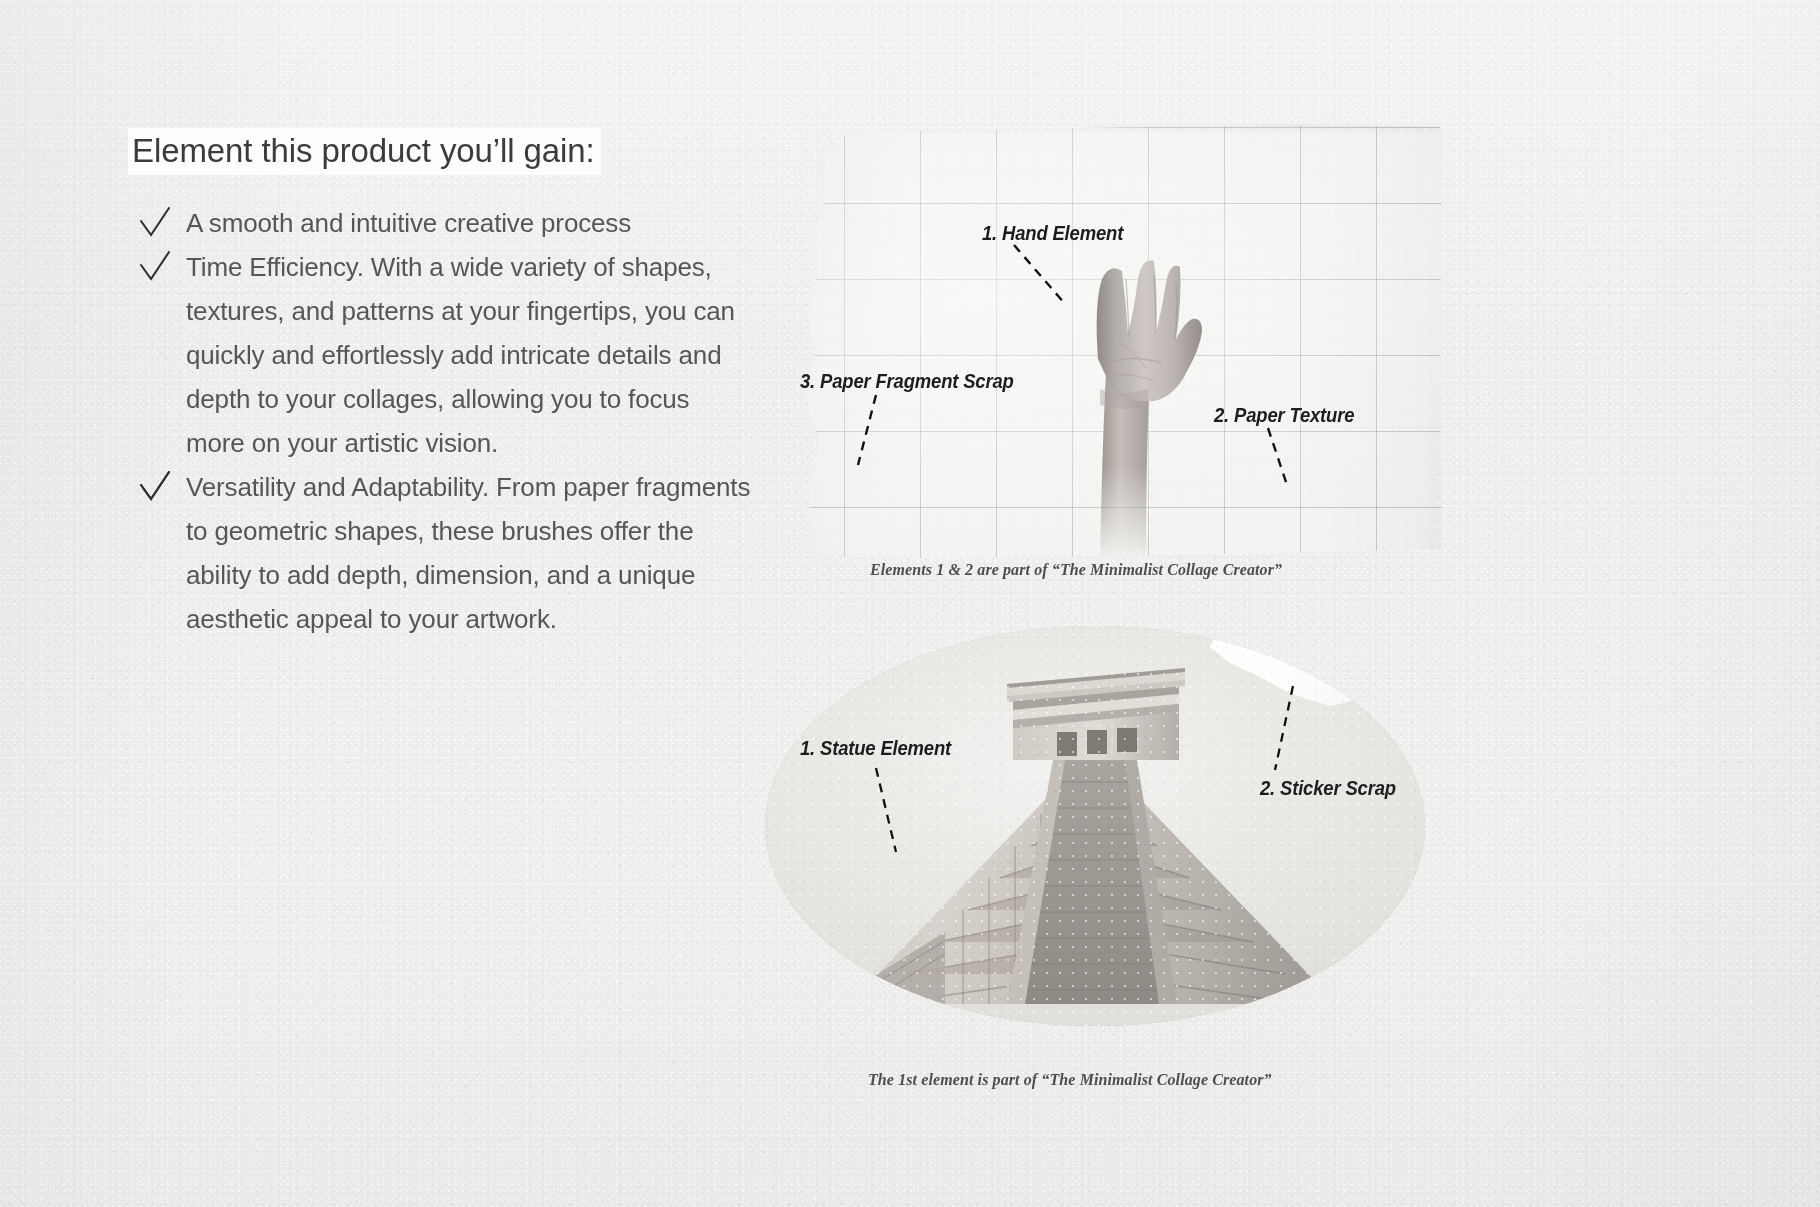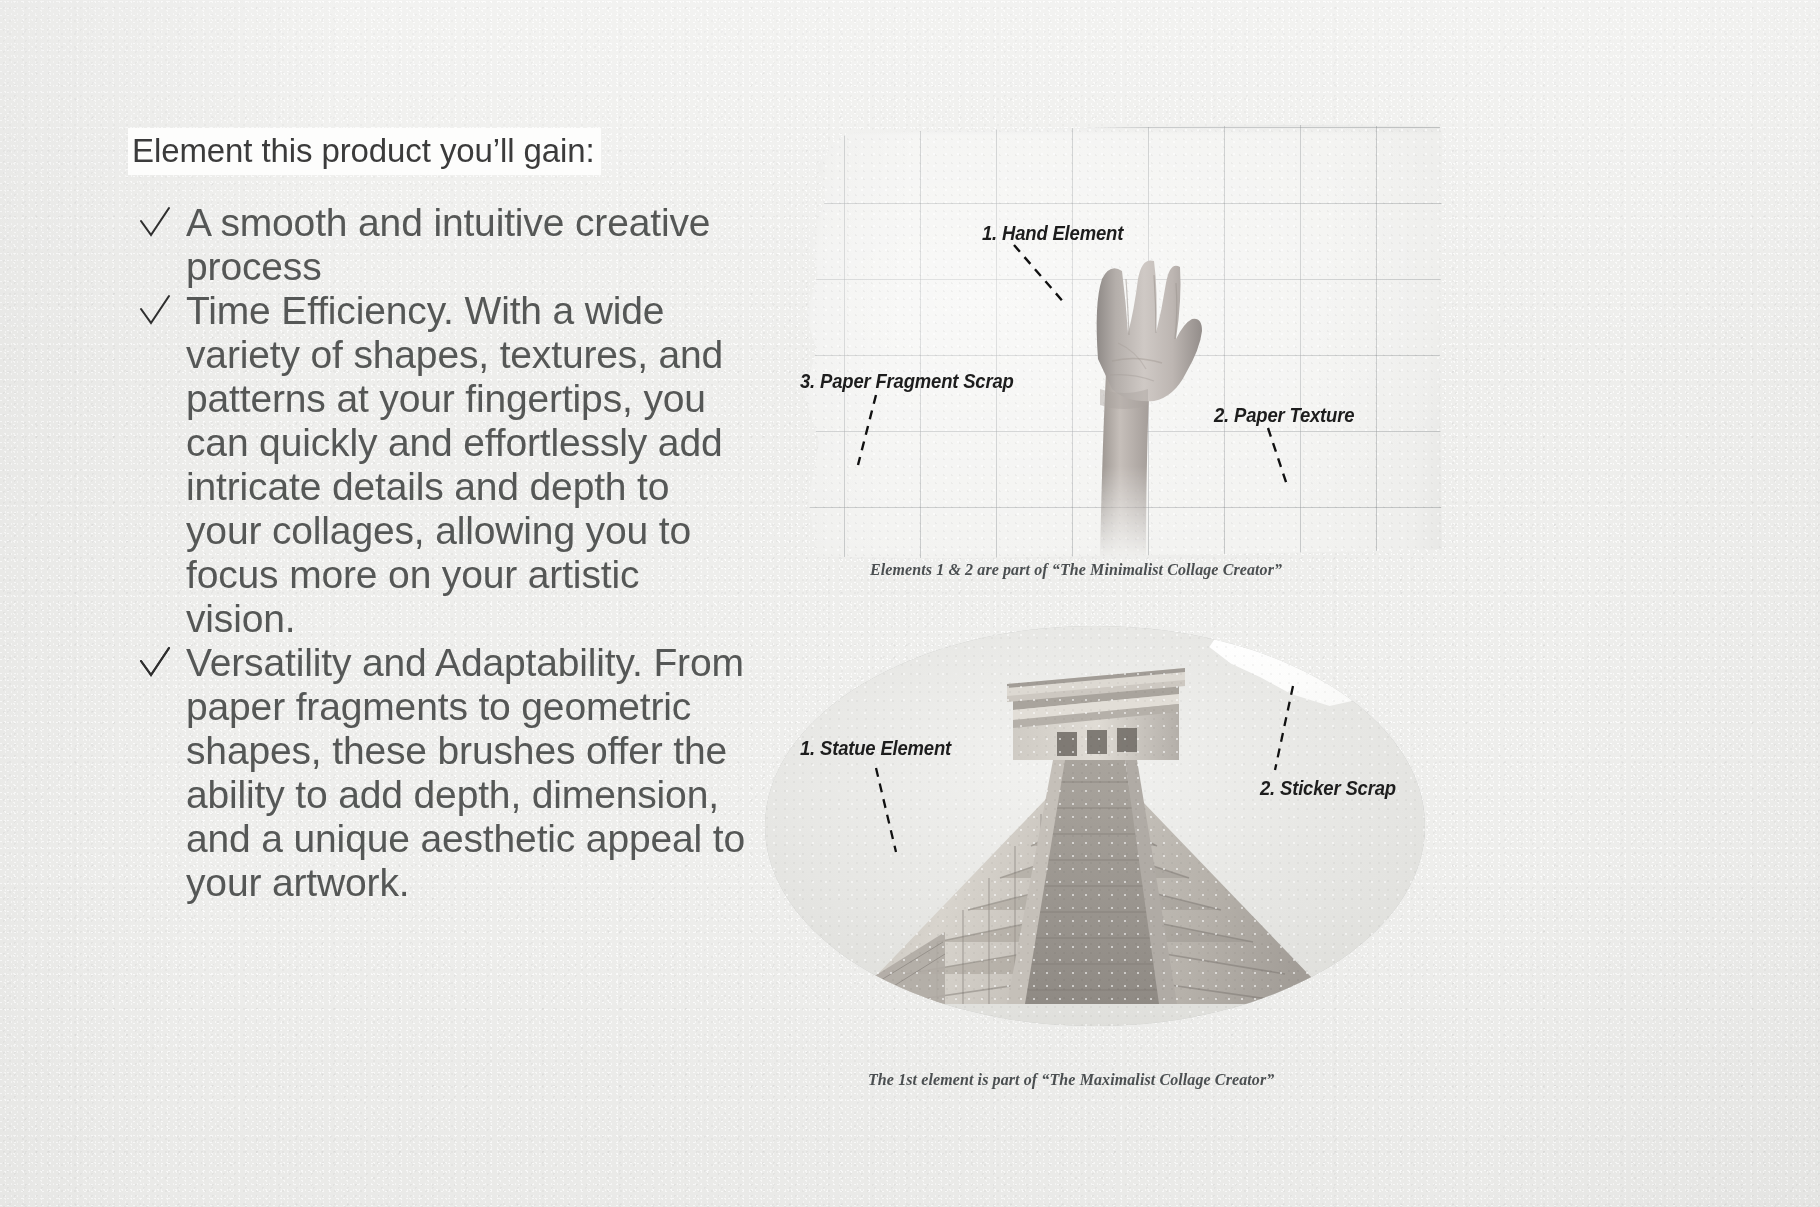--- a/index.html
+++ b/index.html
@@ -54,21 +54,21 @@
     white-space: nowrap;
   }
   ul.benefits {
     list-style: none;
     margin: 0; padding: 0;
   }
   ul.benefits > li {
     position: relative;
     padding-left: 58px;
     color: #555756;
-    font-size: 39px;
+    font-size: 26px;
     line-height: 44px;
     letter-spacing: -0.15px;
     margin-bottom: 0px;
   }
   .check-icon {
     position: absolute;
     left: 10px; top: 2px;
     width: 34px; height: 40px;
     display: block;
   }
@@ -437,15 +437,15 @@
     </div>
 
     <div class="callout" style="left:495px; top:150px;">2. Sticker Scrap</div>
     <div class="leader" style="left:500px; top:58px; width:40px; height:95px;">
       <svg width="40" height="95">
           <line x1="28" y1="2" x2="10" y2="86" stroke="#111" stroke-width="2.3" stroke-dasharray="9 7"></line>
         </svg>
     </div>
   </div>
 
-  <div class="caption" style="left:108px; top:1060px;">The 1st element is part of “The Maximalist Collage Creator”</div>
+  <div class="caption" style="left:108px; top:1060px;">The 1st element is part of “The Minimalist Collage Creator”</div>
 
 </div>
 
 </body></html>

